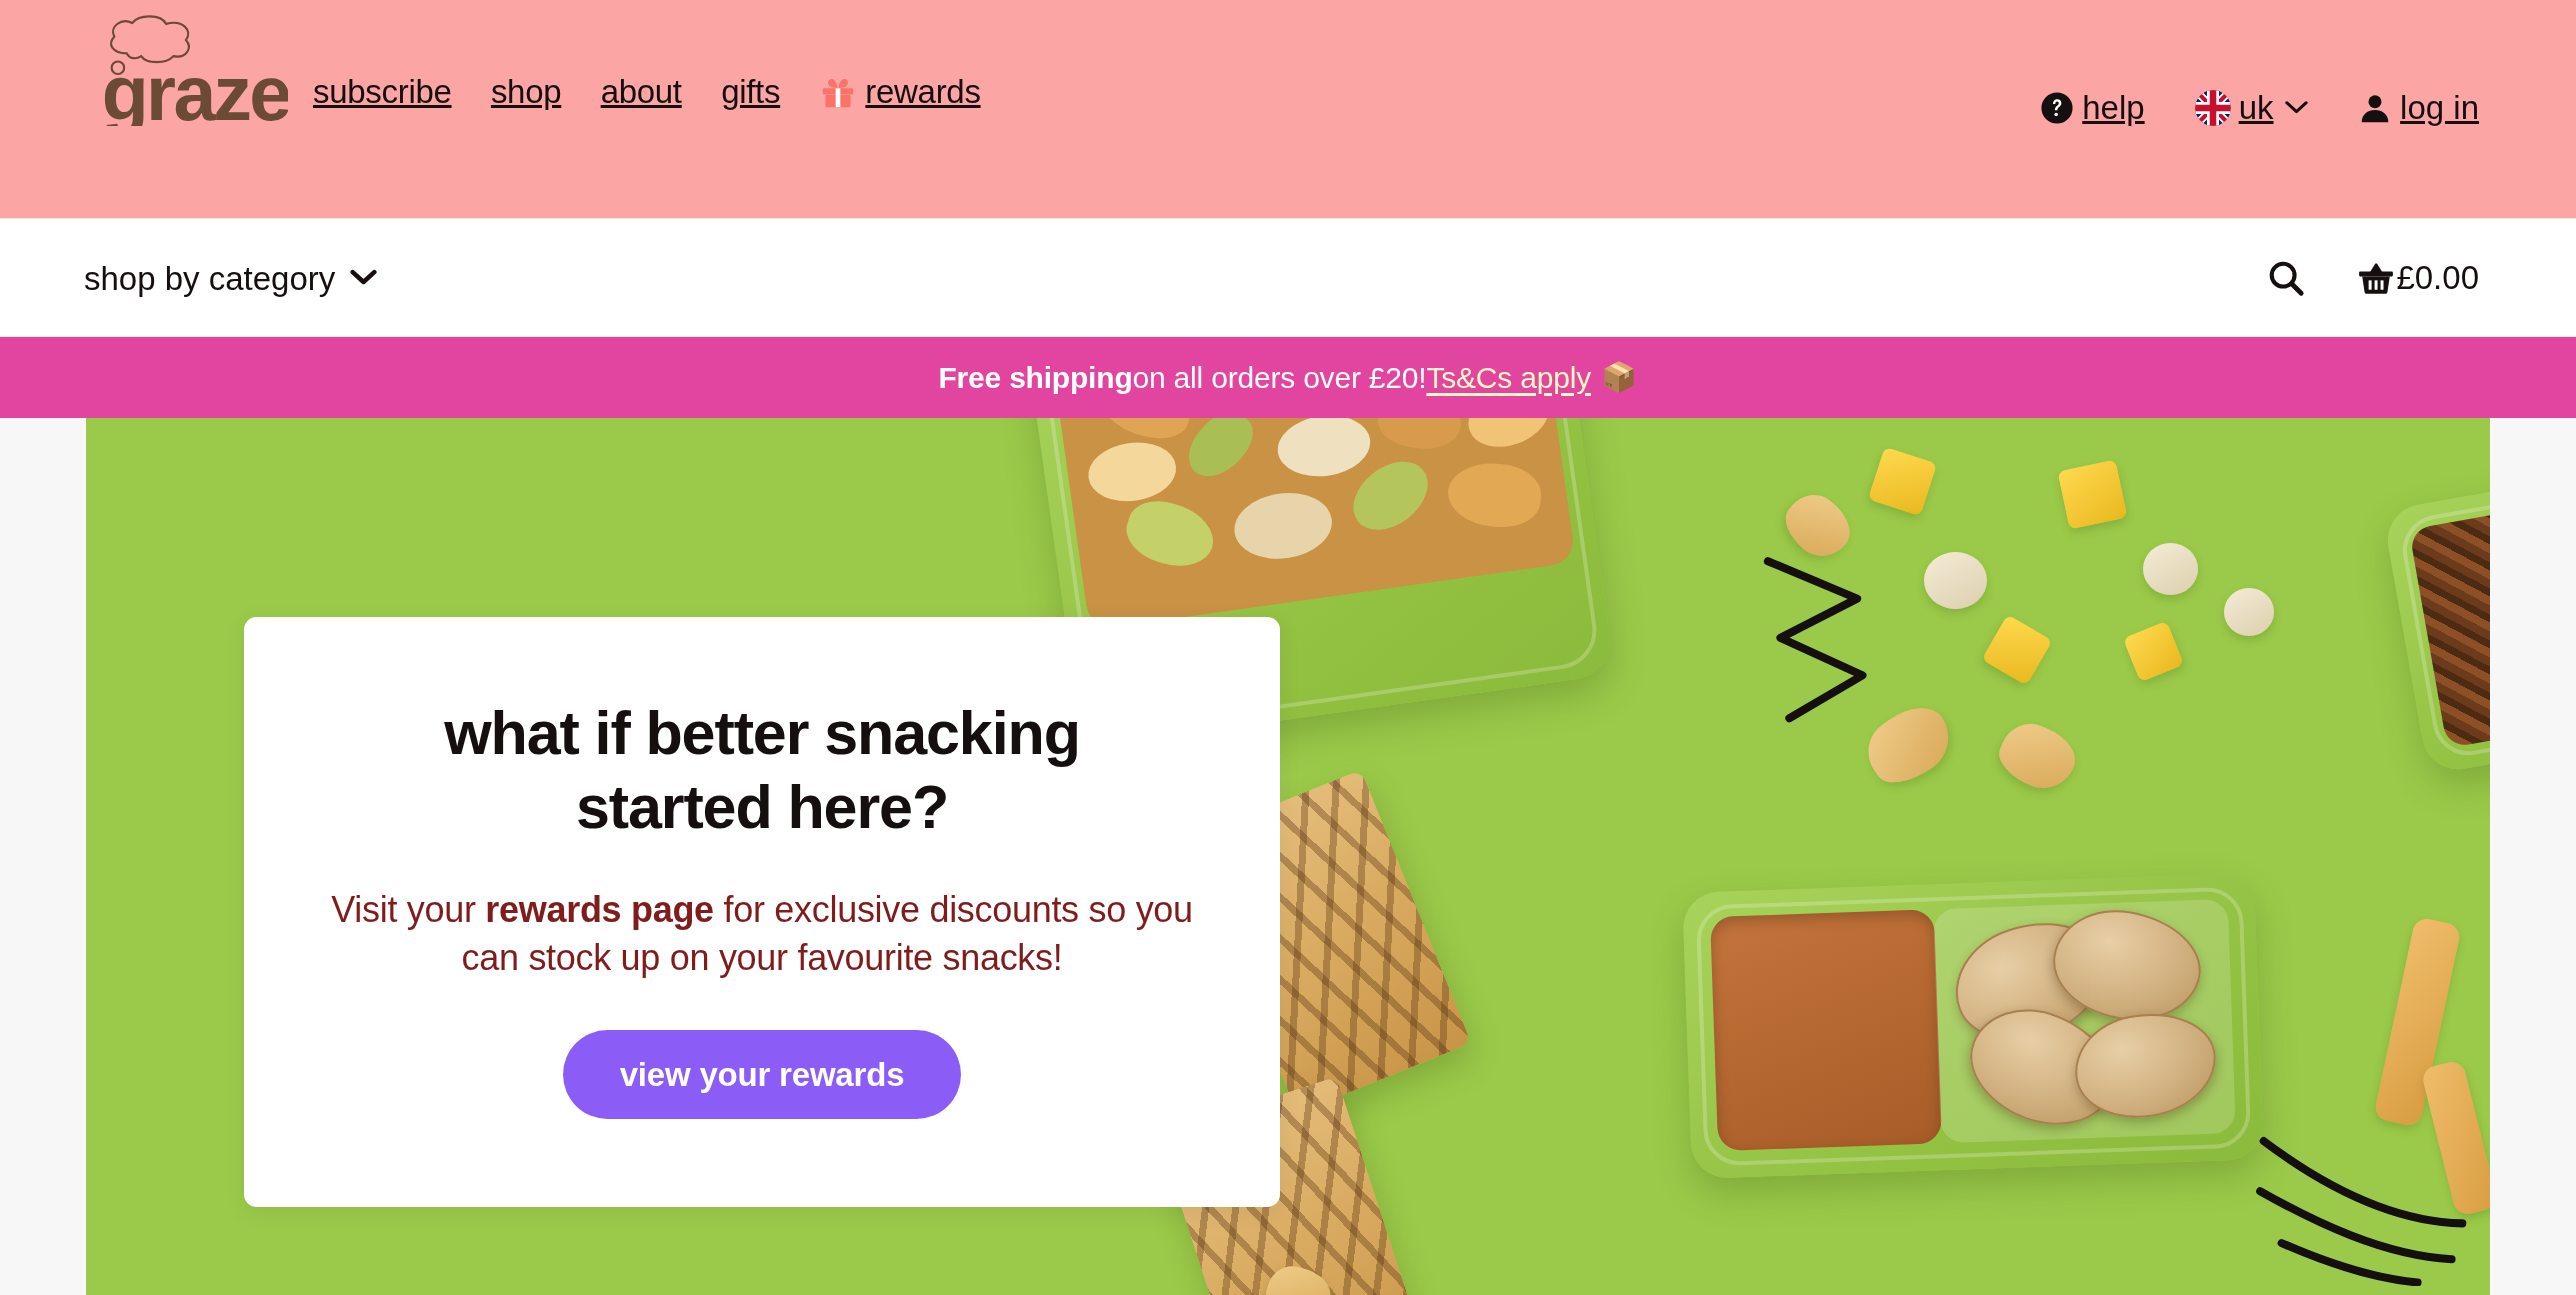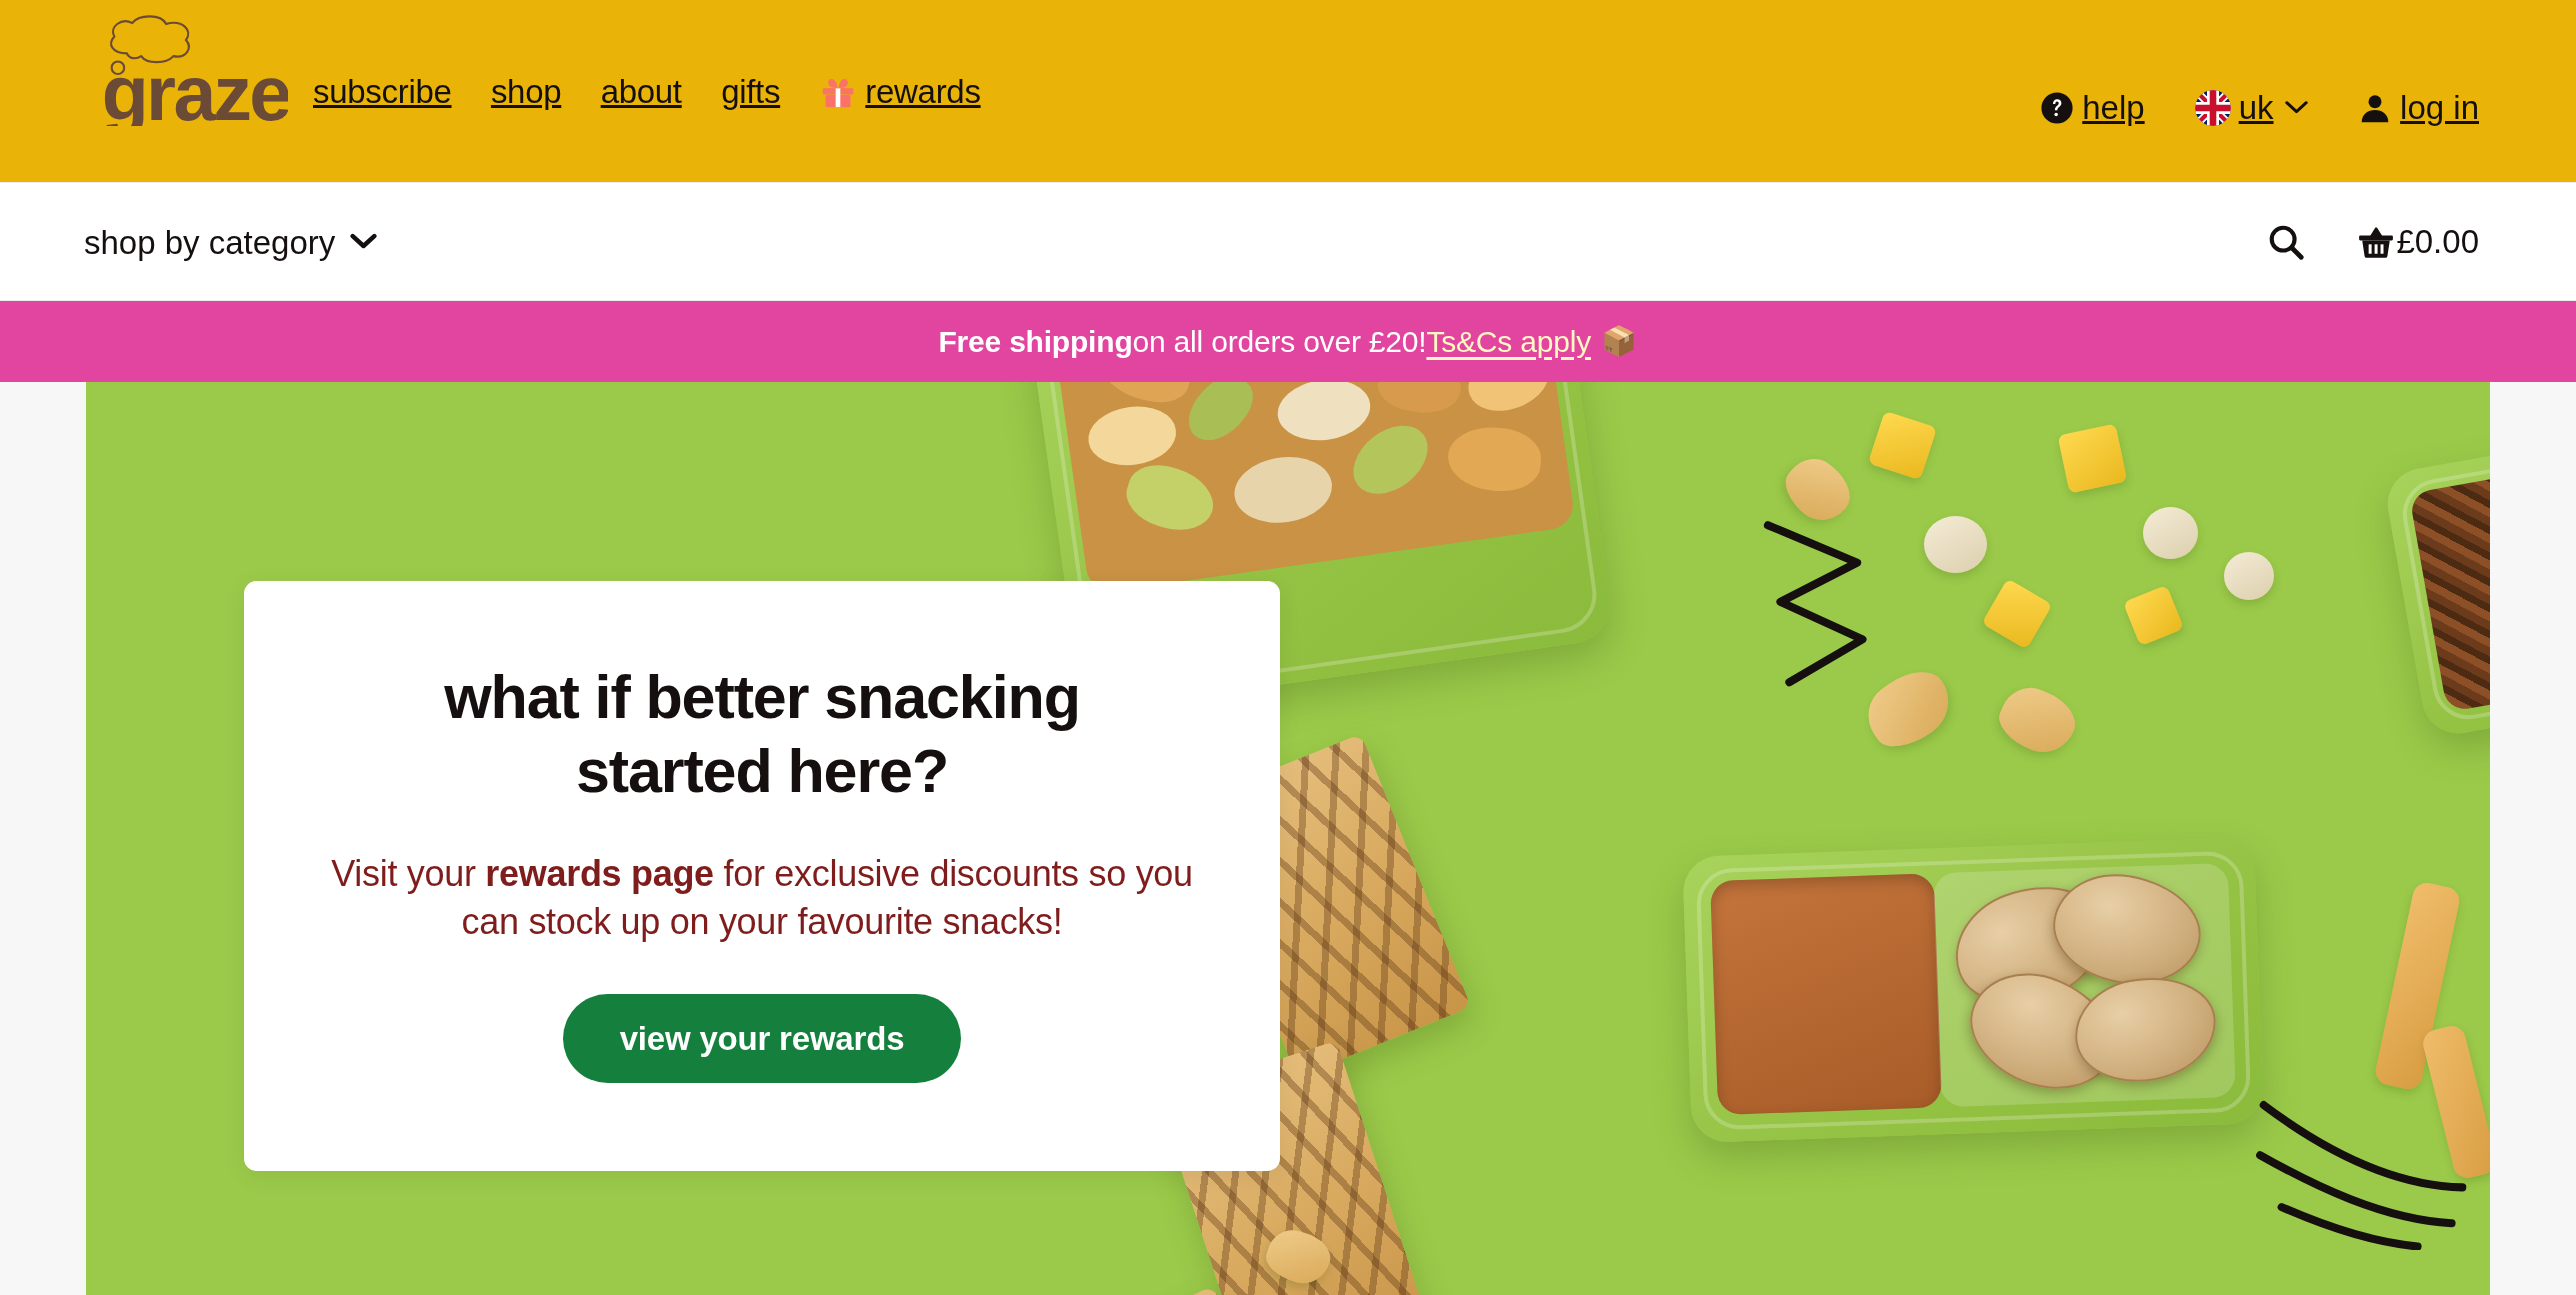--- a/index.html
+++ b/index.html
@@ -11,22 +11,22 @@
     overflow: hidden;
     background: #f7f7f7;
     font-family: "Liberation Sans", sans-serif;
     -webkit-font-smoothing: antialiased;
   }
 
   
   .top-header {
     position: relative;
     width: 2576px;
-    height: 183px;
-    background: #eab308;
+    height: 219px;
+    background: #fca5a5;
     display: flex;
     align-items: center;
     border-bottom: 0.9px solid #ececec;
   }
 
   .brand-logo {
     position: absolute;
     left: 100px;
     top: 14.3px;
     width: 188px;
@@ -317,21 +317,21 @@
   .hero-sub b { font-weight: 700; }
   .hero-cta {
     margin-top: 48px;
     display: inline-flex;
     align-items: center;
     justify-content: center;
     height: 89px;
     padding: 0 57px;
     border: none;
     border-radius: 54px;
-    background: #15803d;
+    background: #8b5cf6;
     color: #ffffff;
     font-family: "Liberation Sans", sans-serif;
     font-size: 33px;
     font-weight: 700;
     letter-spacing: -0.2px;
     cursor: pointer;
   }
 </style>
 </head>
 <body>

